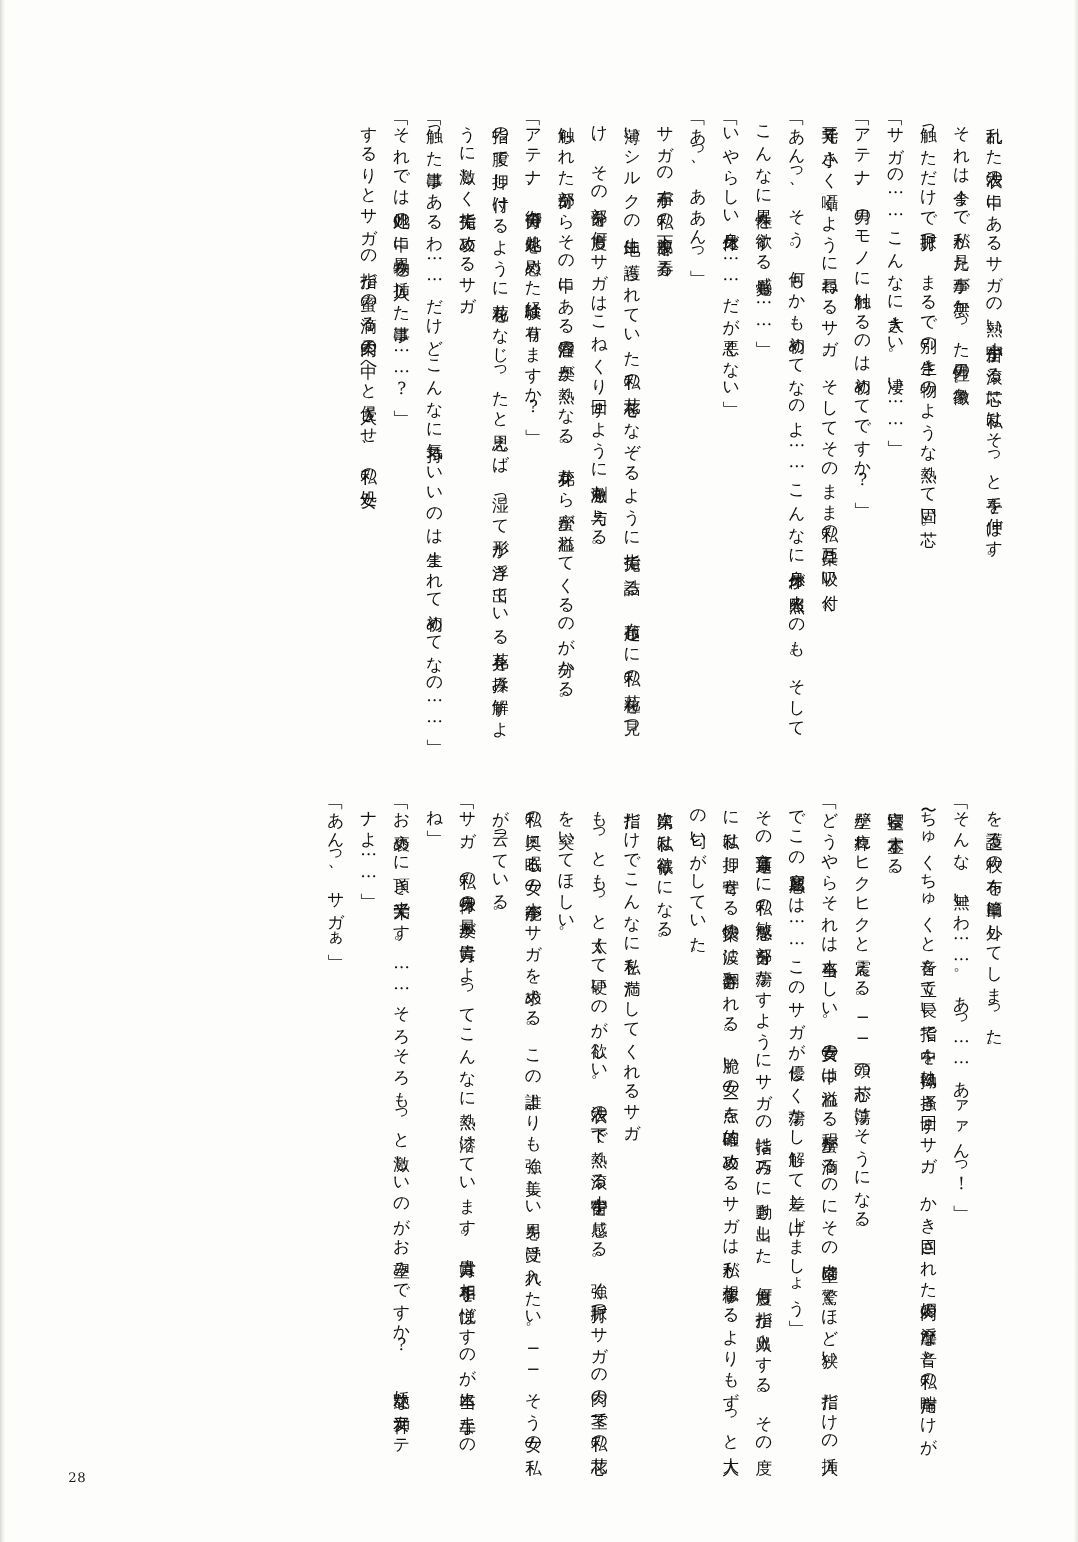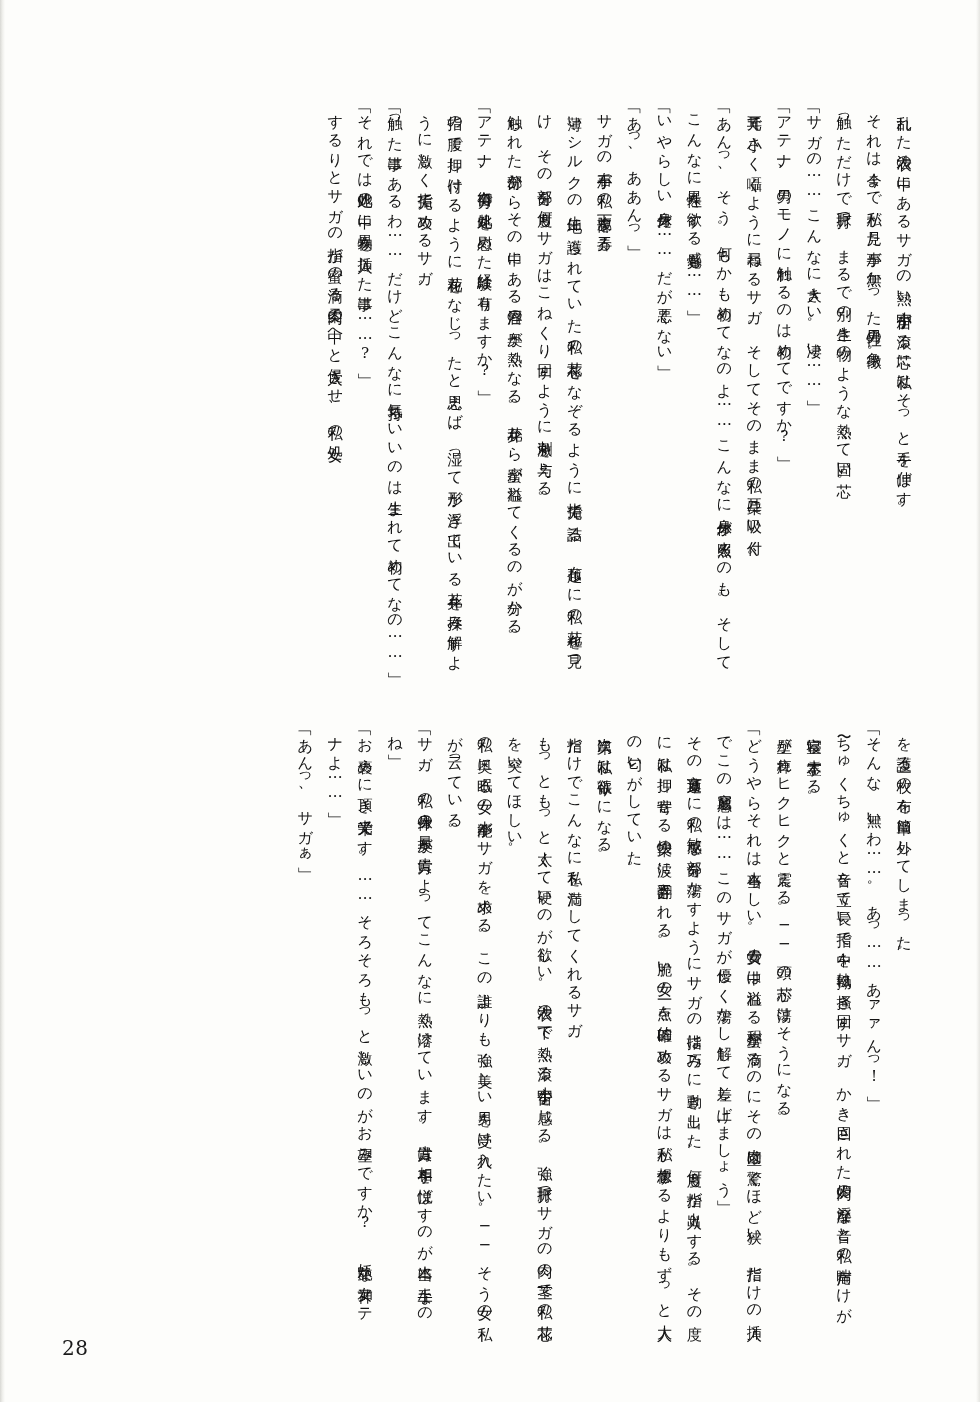--- a/index.html
+++ b/index.html
@@ -69,21 +69,21 @@
     top: 726px;
     height: 590px;
     width: 820px;
   }
 
   #page-number {
     position: absolute;
     left: 62px;
     top: 1336px;
     font-family: "DejaVu Serif", serif;
-    font-size: 20px;
+    font-size: 12px;
     color: #1a1a1a;
     letter-spacing: 0.5px;
   }
 </style>
 </head>
 <body>
 
 <div id="page">
 
   <div id="scan-edge-left"></div>

